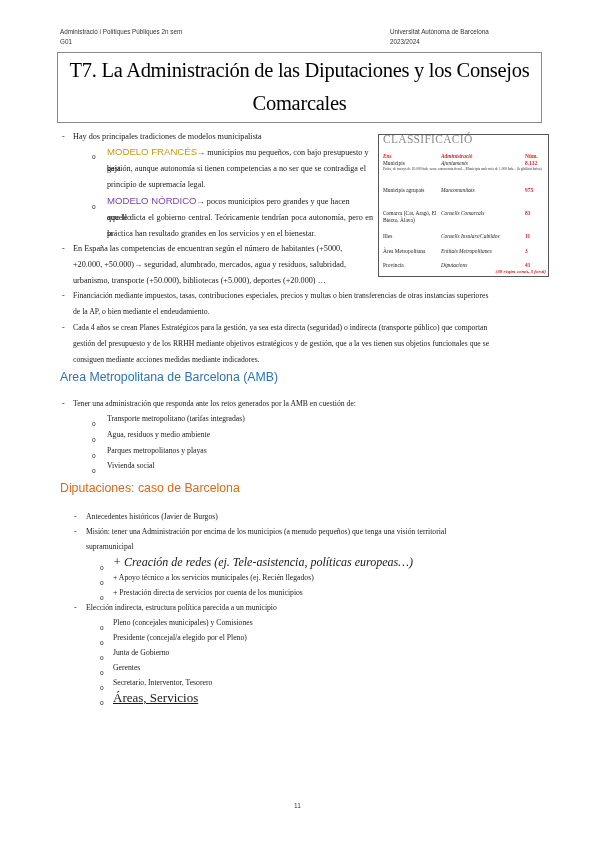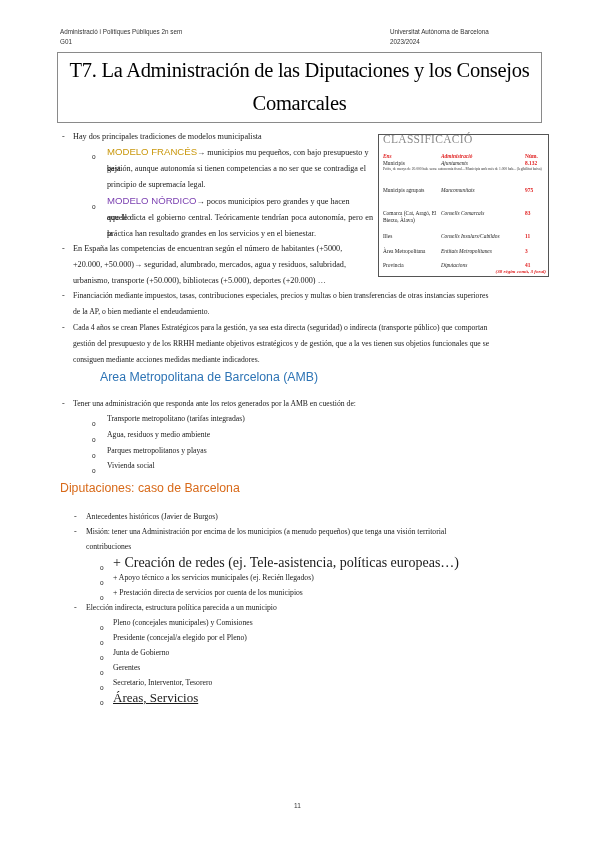--- a/index.html
+++ b/index.html
@@ -9,21 +9,21 @@
     .hdr.right { left: 390px; }
     .title-box { position: absolute; left: 57px; top: 52px; width: 485px; height: 71px; border: 1px solid #8a8a8a; box-sizing: border-box; text-align: center; }
     .title-box .t { font-family: "Liberation Serif", serif; color: #000000; font-size: 20.5px; line-height: 31px; margin-top: 2px; letter-spacing: -0.3px; }
     .body-text { font-size: 8.2px; line-height: 15.7px; }
     .abs { position: absolute; }
     .dash { position: absolute; width: 8px; text-align: left; }
     .circ { position: absolute; font-family: "Liberation Sans", sans-serif; font-size: 6.5px; }
     .fr { color: #c9970c; font-family: "Liberation Sans", sans-serif; font-size: 9.6px; }
     .no { color: #7a3fb0; font-family: "Liberation Sans", sans-serif; font-size: 9.6px; }
     .h2 { position: absolute; font-family: "Liberation Sans", sans-serif; font-size: 12.3px; }
-    .h2.blue { color: #2e74b5; margin-left: 40px; }
+    .h2.blue { color: #2e74b5; }
     .h2.orange { color: #d86a1a; }
     .just { text-align: justify; text-align-last: left; }
     .classif { position: absolute; left: 378px; top: 134px; width: 171px; height: 143px; border: 1px solid #555; box-sizing: border-box; background: #fff; font-family: "Liberation Serif", serif; font-size: 5.4px; line-height: 7px; color: #222; }
     .classif .ctitle { position: absolute; left: 4px; top: 1px; font-size: 11.5px; color: #8a8a8a; letter-spacing: 0.3px; }
     .classif .row { position: absolute; left: 4px; width: 163px; }
     .classif .c1 { position: absolute; left: 0; width: 56px; }
     .classif .c2 { position: absolute; left: 58px; width: 80px; font-style: italic; }
     .classif .c3 { position: absolute; left: 142px; width: 22px; color: #e02020; font-weight: bold; }
     .classif .hd { color: #e02020; font-weight: bold; font-style: italic; }
     .classif .note { position: absolute; left: 4px; font-size: 3.6px; line-height: 4.3px; color: #333; width: 160px; }
@@ -140,25 +140,25 @@
 <div class="h2 orange" style="left:60px; top:481px;">Diputaciones: caso de Barcelona</div>
 <div class="body-text">
   <span class="dash abs" style="left:74px; top:509px;">-</span>
   <div class="abs" style="left:86px; top:509px; font-size:7.7px;">Antecedentes históricos (Javier de Burgos)</div>
 
   <span class="dash abs" style="left:74px; top:524px;">-</span>
   <div class="abs just" style="left:86px; top:524px; width:454px; font-size:7.7px;">
     <span>Misión: tener una Administración por encima de los municipios (a menudo pequeños) que tenga una </span><b>visión territorial</b>
   </div>
   <div class="abs" style="left:86px; top:539px; font-size:7.7px;">
-    <b>contribuciones</b>
+    <b>supramunicipal</b>
   </div>
 
   <span class="circ" style="left:100px; top:560px;">o</span>
-  <div class="abs" style="left:113px; top:555px; font-size:14px;">+ Creación de redes (ej. Tele-asistencia, políticas europeas…)</div>
+  <div class="abs" style="left:113px; top:555px; font-size:12px;font-style:italic;">+ Creación de redes (ej. Tele-asistencia, políticas europeas…)</div>
   <span class="circ" style="left:100px; top:575px;">o</span>
   <div class="abs" style="left:113px; top:570px; font-size:7.7px;">+ Apoyo técnico a los servicios municipales (ej. Recién llegados)</div>
   <span class="circ" style="left:100px; top:590px;">o</span>
   <div class="abs" style="left:113px; top:585px; font-size:7.7px;">+ Prestación directa de servicios por cuenta de los municipios</div>
 
   <span class="dash abs" style="left:74px; top:600px;">-</span>
   <div class="abs" style="left:86px; top:600px; font-size:7.7px;">
     <b>Elección indirecta,</b><span> estructura política parecida a un municipio</span>
   </div>
 

